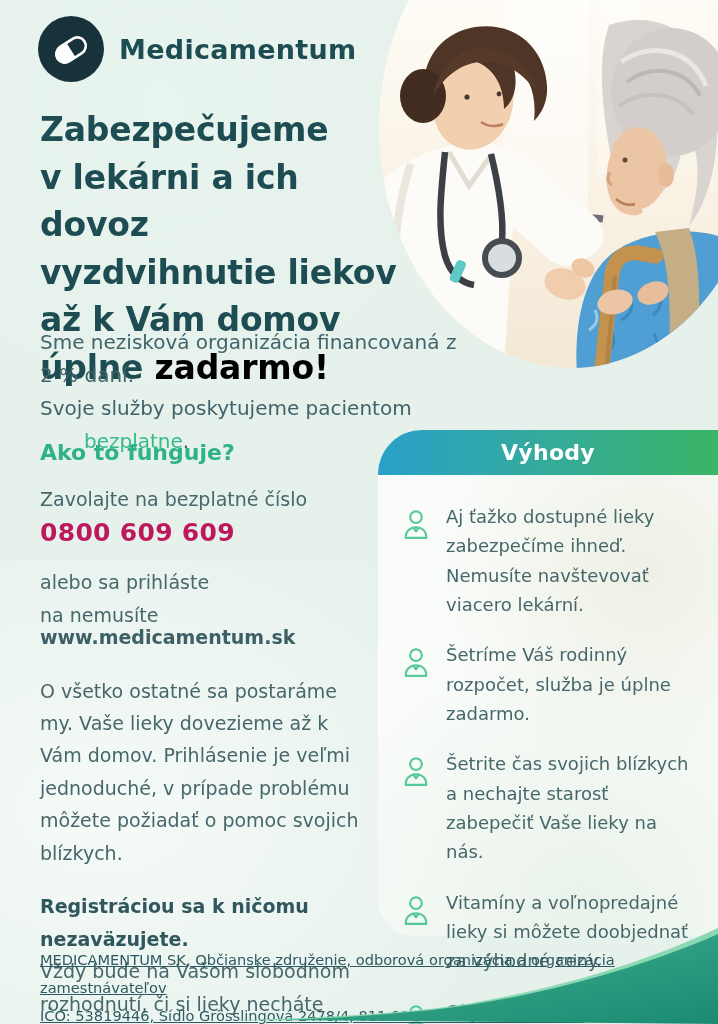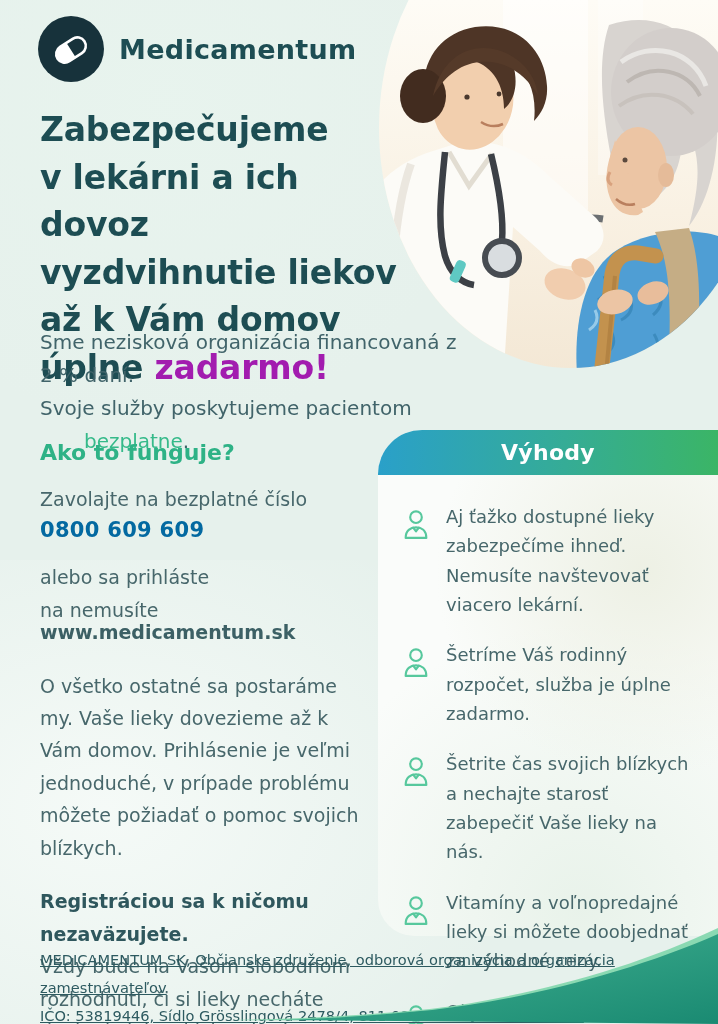--- a/index.html
+++ b/index.html
@@ -14,30 +14,30 @@
     background:radial-gradient(ellipse at 35% 40%, rgba(250,253,251,.75) 0%, rgba(250,253,251,0) 62%);}
   .bg-wave2{position:absolute;left:-60px;top:-40px;width:560px;height:480px;
     background:radial-gradient(ellipse at 40% 30%, rgba(232,244,238,.9) 0%, rgba(232,244,238,0) 70%);}
   
   .brand{position:absolute;left:38px;top:16px;display:flex;align-items:center;gap:15px;}
   .logo-circle{width:66px;height:66px;border-radius:50%;background:#17323b;display:flex;align-items:center;justify-content:center;}
   .brand-name{font-size:27px;font-weight:700;color:#1d4d53;letter-spacing:.3px;}
   
   .headline{position:absolute;left:40px;top:94px;width:360px;font-size:33px;font-weight:700;color:#1d4d53;line-height:1.44;letter-spacing:-.2px;margin-top:12px;}
   .headline span{display:block;}
-  .hl-green{color:#a21caf;display:inline !important;}
+  .hl-green{color:#000000;display:inline !important;}
   .hl-last{display:block;}
   
   .hero-sub{position:absolute;left:40px;top:326px;width:430px;font-size:20px;line-height:1.65;color:#41646a;}
   .txt-green{color:#36ba8a;margin-left:44px;}
   
   .how{position:absolute;left:40px;top:440px;width:334px;}
   .how h2{margin:0 0 20px 0;font-size:22px;font-weight:700;color:#2eb286;}
   .call-label{margin:0;font-size:19px;line-height:1.5;}
-  .phone{margin:4px 0 0 0;font-size:21px;font-weight:700;color:#0369a1;letter-spacing:.3px;}
+  .phone{margin:4px 0 0 0;font-size:25px;font-weight:700;color:#be185d;letter-spacing:.3px;}
   .or-label{margin:24px 0 0 0;font-size:19px;}
   .web-line{margin:11px 0 0 0;font-size:19px;}
   .web-line b{color:#3c6065;font-weight:700;}
   .para{margin:27px 0 0 0;font-size:19px;line-height:1.71;}
   .note{margin:21px 0 0 0;font-size:19px;line-height:1.71;}
   .note b{color:#2f575d;}
   
   .benefits{position:absolute;left:378px;top:430px;width:340px;height:506px;
     background:
       radial-gradient(circle at 78% 28%, rgba(236,239,226,.9) 0%, rgba(236,239,226,0) 46%),

